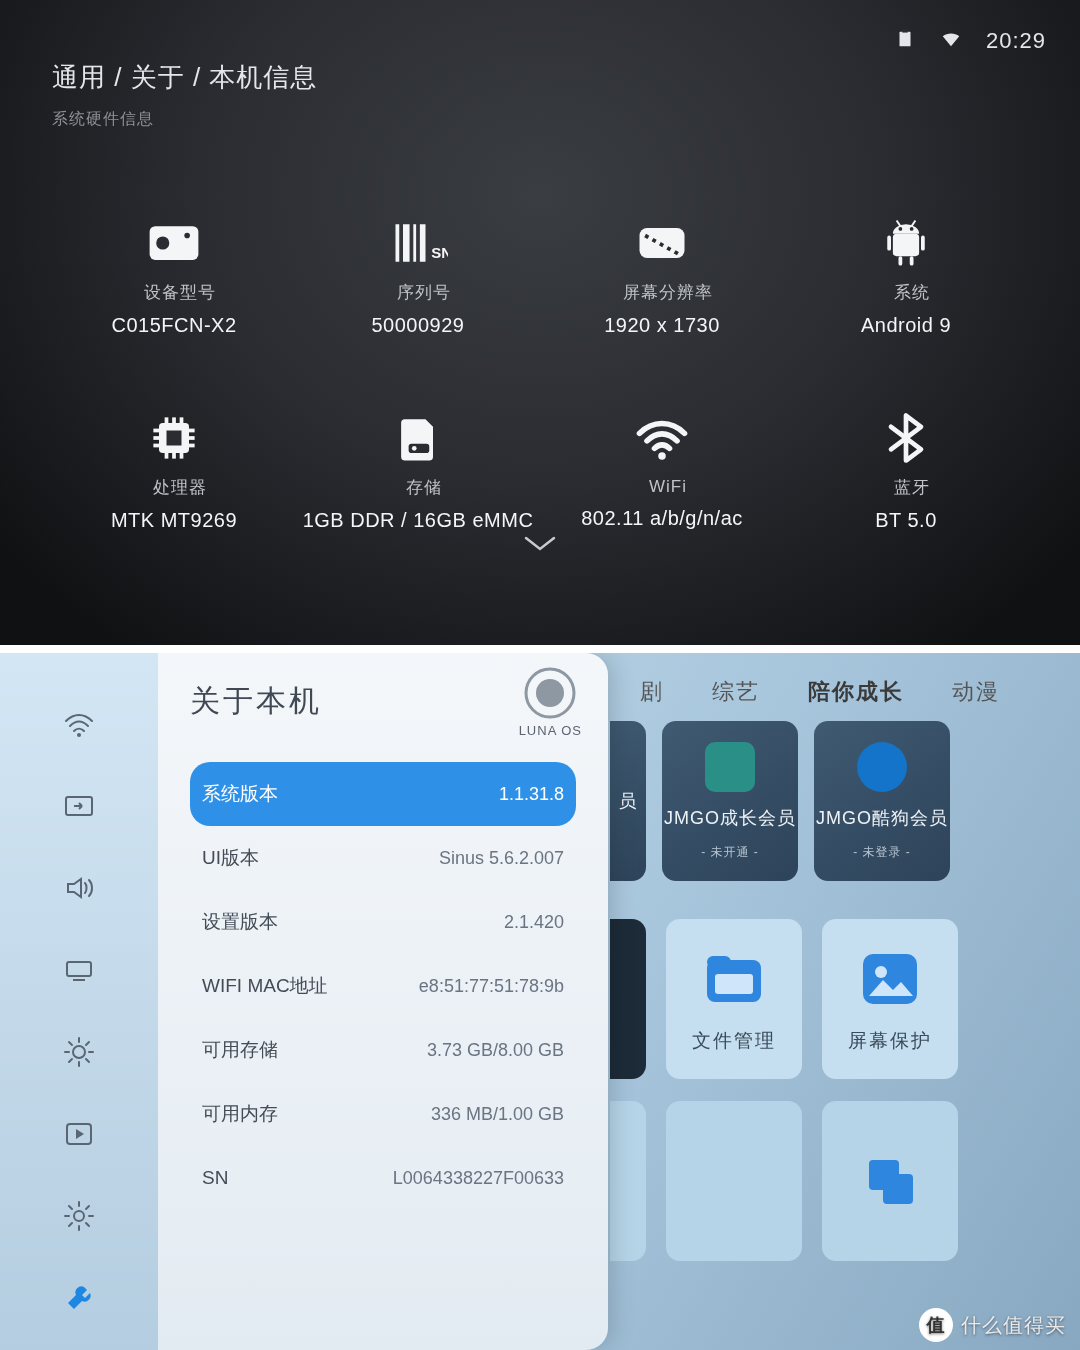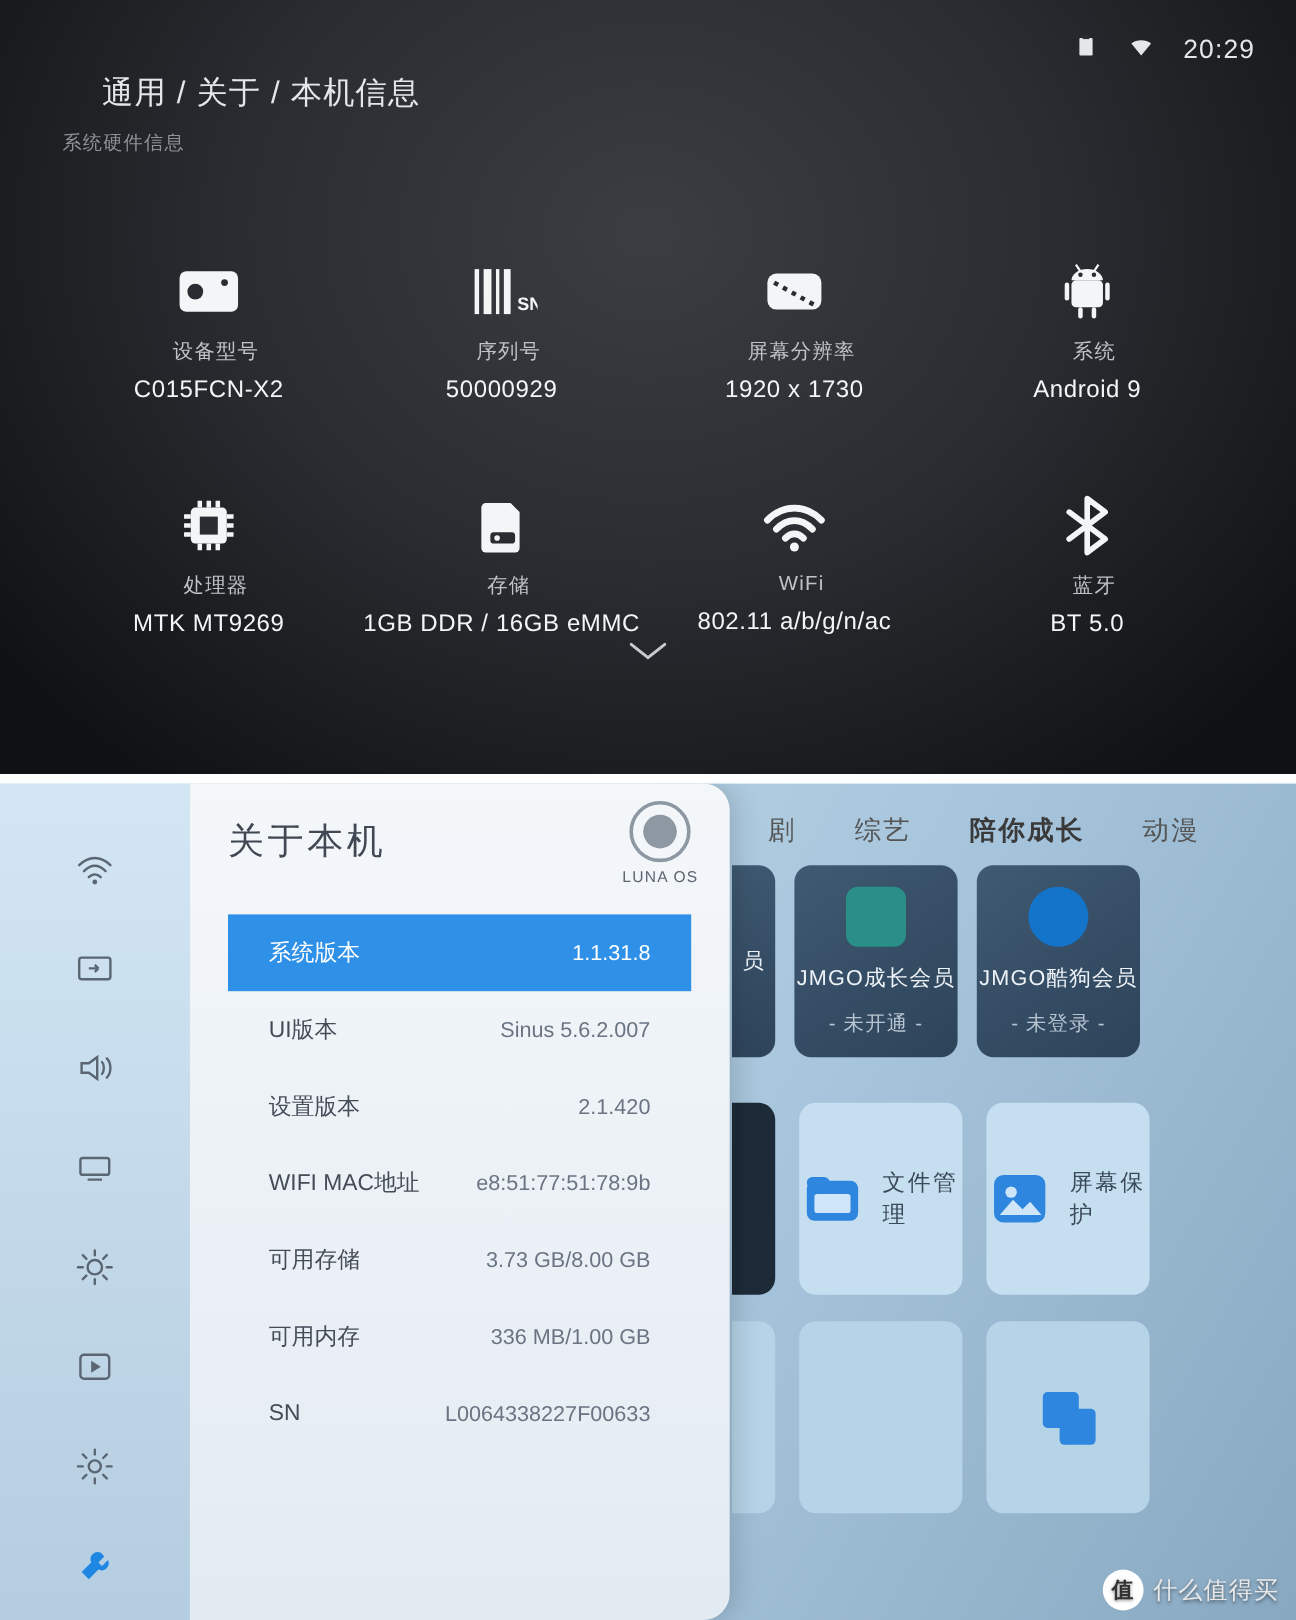--- a/index.html
+++ b/index.html
@@ -3,51 +3,51 @@
 <meta charset="utf-8">
 <style>
   * { margin:0; padding:0; box-sizing:border-box; font-family: -apple-system, "Segoe UI", "PingFang SC", "Microsoft YaHei", sans-serif; }
   body { width:1080px; height:1350px; background:#fff; position:relative; overflow:hidden; }
 
   
   .top { position:absolute; left:0; top:0; width:1080px; height:645px;
          background:radial-gradient(ellipse at 50% 30%, #3a3d42 0%, #2a2c31 45%, #101113 90%); padding:24px 52px 0; }
   .status { position:absolute; top:28px; right:34px; display:flex; gap:24px; align-items:flex-start; color:#e4e6ea; font-size:22px; letter-spacing:1px; }
   .status svg { width:22px; height:22px; fill:#e4e6ea; }
-  .crumb { color:#e4e6ea; font-size:26px; font-weight:500; margin-top:36px; letter-spacing:1px;margin-left:33px;}
+  .crumb { color:#e4e6ea; font-size:26px; font-weight:500; margin-top:36px; letter-spacing:1px;}
   .crumb-sub { color:#8e9197; font-size:16px; margin-top:14px; letter-spacing:1px;}
   .grid { margin-top:48px; display:grid; grid-template-columns:repeat(4,1fr); grid-template-rows:repeat(2,1fr); width:100%; height:390px; }
   .tile { display:flex; flex-direction:column; align-items:center; justify-content:center; gap:10px; text-align:center; }
   .tile .icon { height:56px; display:flex; align-items:center; justify-content:center; }
   .tile .icon svg { width:60px; height:56px; fill:#f4f5f7; }
   .tile .lab { color:#bfc3c9; font-size:17px; letter-spacing:1px;margin-left:12px;}
   .tile .val { color:#f4f5f7; font-size:20px; font-weight:500; letter-spacing:.5px;}
   .chev { position:absolute; bottom:88px; left:50%; transform:translateX(-50%); }
   .chev svg { width:34px; height:18px; stroke:#c7cad0; stroke-width:2.5; fill:none; stroke-linecap:round;}
 
   
   .bot { position:absolute; left:0; top:653px; width:1080px; height:697px; overflow:hidden;
          background:linear-gradient(120deg,#c9e0ef 0%, #a4c3da 60%, #88a8c1 100%); }
   .bg-tabs { position:absolute; top:0; left:0; right:0; height:54px; display:flex; gap:48px; padding-left:640px; align-items:flex-end; color:#555; font-size:22px; letter-spacing:2px; }
   .bg-tabs span.act { color:#3a3a3a; font-weight:700;margin-top:33px; }
   .bg-member { position:absolute; top:68px; left:610px; display:flex; gap:16px; }
   .mcard { width:136px; height:160px; border-radius:14px; background:linear-gradient(145deg,#3f5a72,#2d4359); display:flex; flex-direction:column; align-items:center; justify-content:center; gap:14px; color:#eef3f8; font-size:18px; letter-spacing:1px; }
   .mcard .mi { width:50px;height:50px;border-radius:10px; }
-  .mcard .sub { font-size:17px; color:#b7c4d1; }
+  .mcard .sub { font-size:12px; color:#b7c4d1; }
   .apps { position:absolute; top:266px; left:610px; display:flex; gap:20px; }
-  .app { width:136px; height:160px; border-radius:14px; background:#c6dff0; display:flex; flex-direction:row; align-items:center; justify-content:center; gap:14px; color:#3a4a59; font-size:19px; letter-spacing:2px;}
+  .app { width:136px; height:160px; border-radius:14px; background:#c6dff0; display:flex; flex-direction:column; align-items:center; justify-content:center; gap:14px; color:#3a4a59; font-size:19px; letter-spacing:2px;}
   .app svg { width:70px; height:70px; }
   .apps2 { position:absolute; top:448px; left:610px; display:flex; gap:20px; }
 
   .panel { position:absolute; top:0; left:158px; width:450px; height:697px; background:linear-gradient(180deg,#f4f7fa,#e3ebf2); border-radius:0 22px 22px 0; box-shadow:6px 0 22px rgba(0,0,0,.15); padding:28px 32px 0;}
   .ptitle { color:#404854; font-size:30px; letter-spacing:3px; }
   .luna { position:absolute; top:14px; right:26px; text-align:left; color:#5b646f; font-size:13px; letter-spacing:1px;}
   .luna svg { display:block; width:52px; height:52px; margin:0 auto 4px;}
   .rows { margin-top:40px; display:flex; flex-direction:column; }
-  .row { height:64px; display:flex; align-items:center; justify-content:space-between; padding:0 34px; font-size:19px; color:#444c57; border-radius:0; }
+  .row { height:64px; display:flex; align-items:center; justify-content:space-between; padding:0 12px; font-size:19px; color:#444c57; border-radius:20px; }
   .row.sel { background:linear-gradient(90deg,#2f90e8,#2f90e8); color:#fff; }
   .row .rv { color:#6a7482; font-size:18px;}
   .row.sel .rv { color:#fff; }
 
   .siderail { position:absolute; top:0; left:0; width:158px; height:697px; background:linear-gradient(180deg,#d3e6f4,#b4cde0); display:flex; flex-direction:column; align-items:center; gap:44px; padding-top:54px;}
   .siderail svg { width:34px; height:34px; fill:none; stroke:#5a6672; stroke-width:2;}
   .siderail .act svg { stroke:#1e87e4; fill:#1e87e4; }
 
   
   .wm { position:absolute; right:14px; bottom:8px; display:flex; align-items:center; gap:8px; color:#e9e9e9; font-size:20px; letter-spacing:1px; text-shadow:0 1px 3px rgba(0,0,0,.5);}

